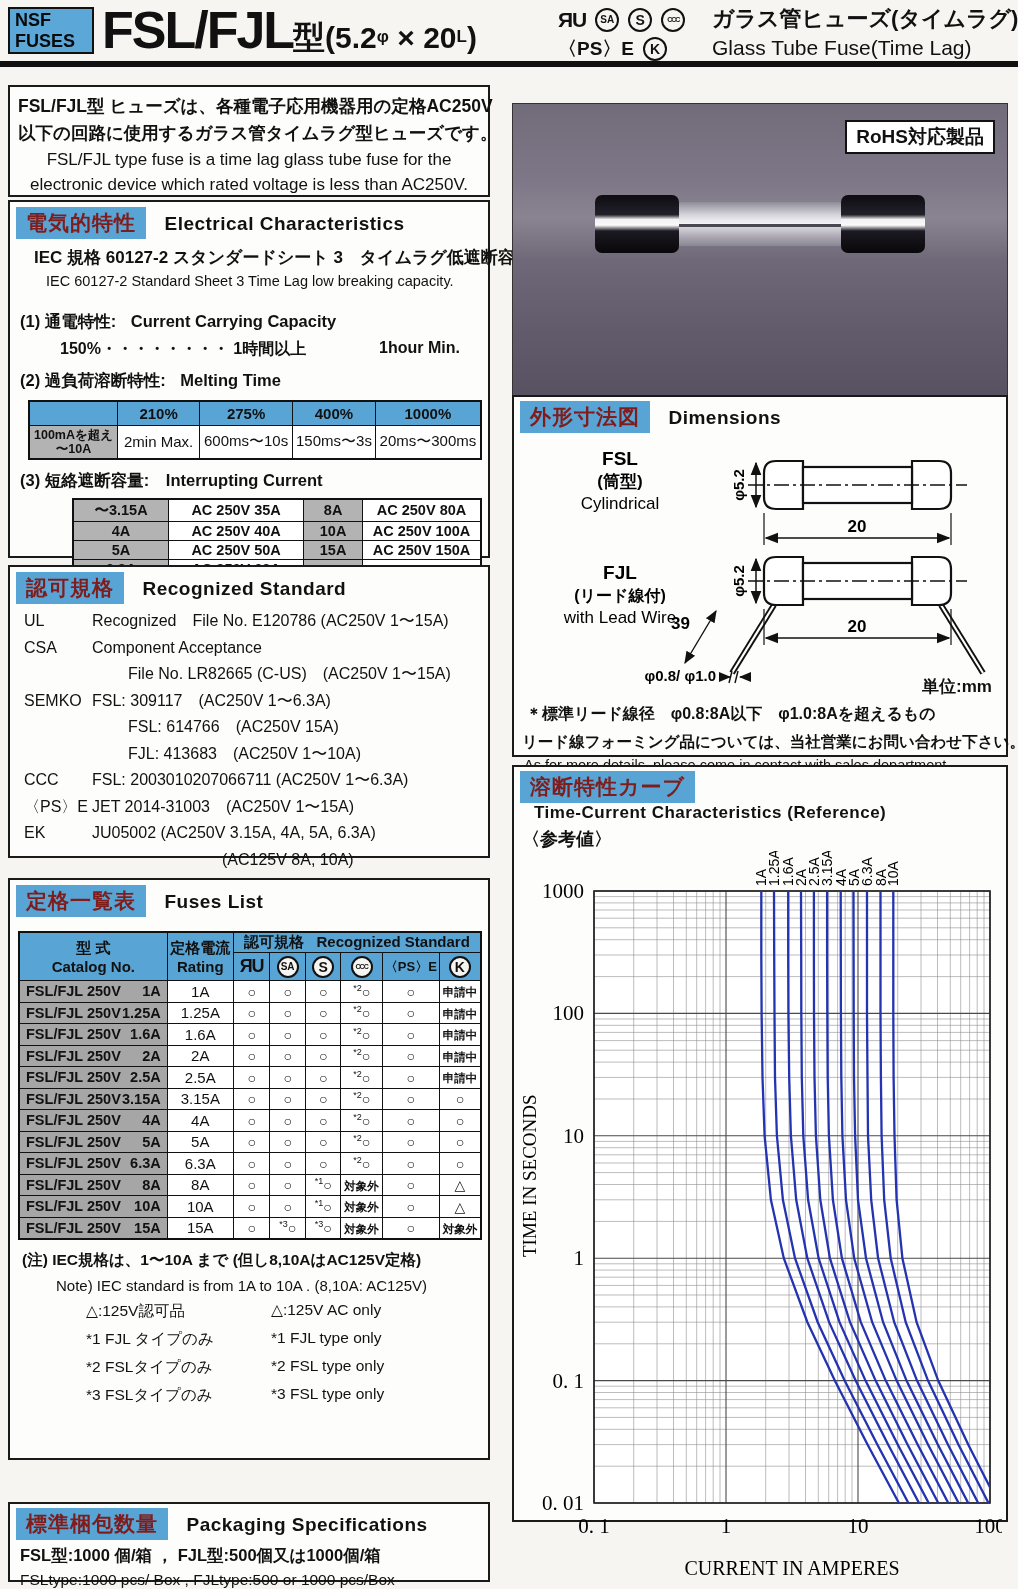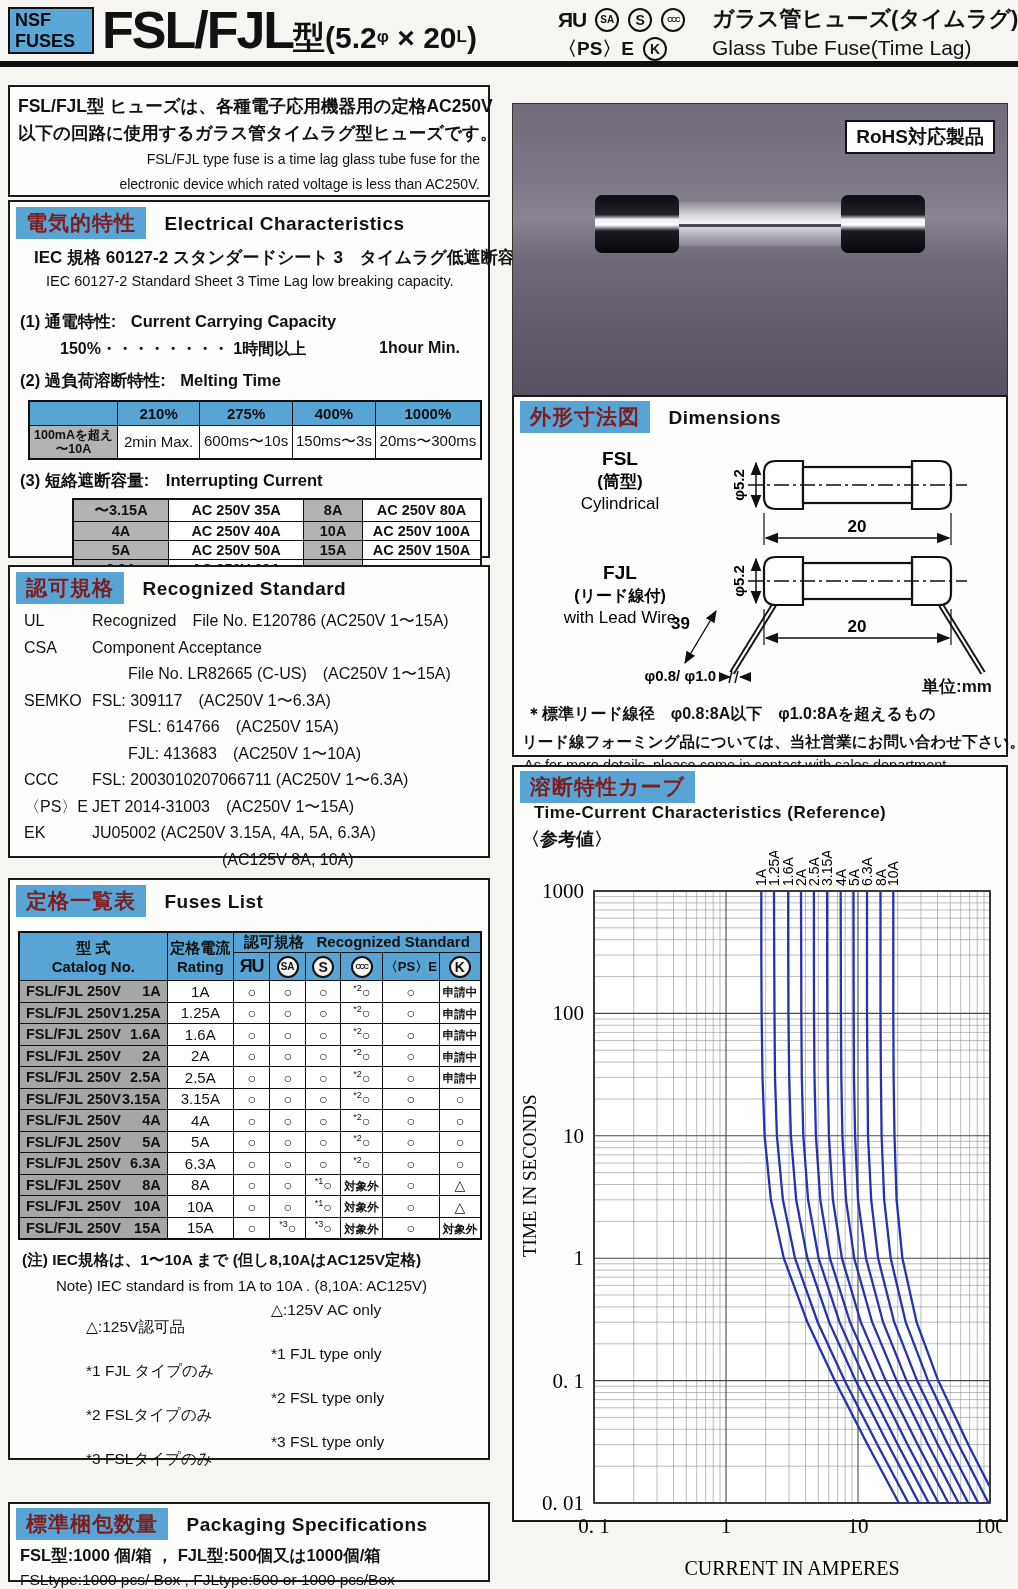--- a/index.html
+++ b/index.html
@@ -30,21 +30,21 @@
   .c-kc{font-size:14px;}
   .pse{font-size:19px;font-weight:bold;}
   .sub{position:absolute;left:712px;top:4px;width:300px;}
   .sub-jp{font-size:22px;font-weight:bold;white-space:nowrap;}
   .sub-en{font-size:21px;margin-top:2px;white-space:nowrap;}
   .hrule{position:absolute;left:0;top:61px;width:1018px;height:6px;background:#111;}
 
   
   .intro{left:8px;top:85px;width:482px;height:112px;padding:6px 8px;}
   .intro .jp{font-size:17.5px;font-weight:bold;line-height:27px;white-space:nowrap;}
-  .intro .en{font-size:14px;line-height:25px;text-align:right;white-space:nowrap;}
+  .intro .en{font-size:17px;line-height:25px;text-align:center;white-space:nowrap;}
 
   
   .elec{left:8px;top:200px;width:482px;height:358px;padding:5px 6px;}
   .elec .iecjp{font-size:17px;font-weight:bold;margin:7px 0 0 18px;white-space:nowrap;}
   .elec .iecen{font-size:14.5px;margin:4px 0 0 30px;white-space:nowrap;}
   .elec .item{font-size:16.5px;font-weight:bold;margin:10px 0 0 4px;white-space:nowrap;}
   .elec .item .en{font-weight:bold;font-family:"Liberation Sans",sans-serif;}
   .cap150{display:flex;margin:6px 0 0 44px;font-size:16px;font-weight:bold;width:400px;
           justify-content:space-between;white-space:nowrap;}
   table.mt{border-collapse:collapse;margin:8px 0 0 12px;table-layout:fixed;}
@@ -76,21 +76,21 @@
   table.ft th{background:#58a5d5;font-size:15px;font-weight:bold;}
   table.ft .cat{background:#a6a6a6;font-weight:bold;font-size:14.5px;text-align:right;}
   table.ft .cat .cwrap{display:flex;justify-content:space-between;padding:0 4px;}
   table.ft td{height:21.5px;font-size:15px;background:#fff;}
   table.ft td sup{font-size:9px;}
   .jsmall{font-size:11.5px;font-weight:bold;}
   .circ{font-size:14px;}
   .fnotes{margin:10px 0 0 6px;font-size:15.5px;font-weight:bold;white-space:nowrap;}
   .fnote-en{margin:6px 0 0 40px;font-size:15px;font-weight:normal;}
   .legendrow{display:flex;margin:7px 0 0 70px;font-size:15.5px;white-space:nowrap;}
-  .legendrow .lj{width:185px;margin-top:16px;}
+  .legendrow .lj{width:185px;}
 
   
   .pack{left:8px;top:1502px;width:482px;height:80px;padding:4px 6px;}
   .pack .pj{font-size:16.5px;font-weight:bold;margin:5px 0 0 4px;white-space:nowrap;}
   .pack .pe{font-size:15.5px;margin:4px 0 0 4px;white-space:nowrap;}
 
   
   .photo{left:512px;top:103px;width:496px;height:302px;border:1.5px solid #333;box-sizing:border-box;
          background:linear-gradient(180deg,#716b7a 0%,#7d7787 26%,#8a8492 38%,#6e6878 52%,#615b6b 75%,#565061 100%);
          position:absolute;overflow:hidden;}

